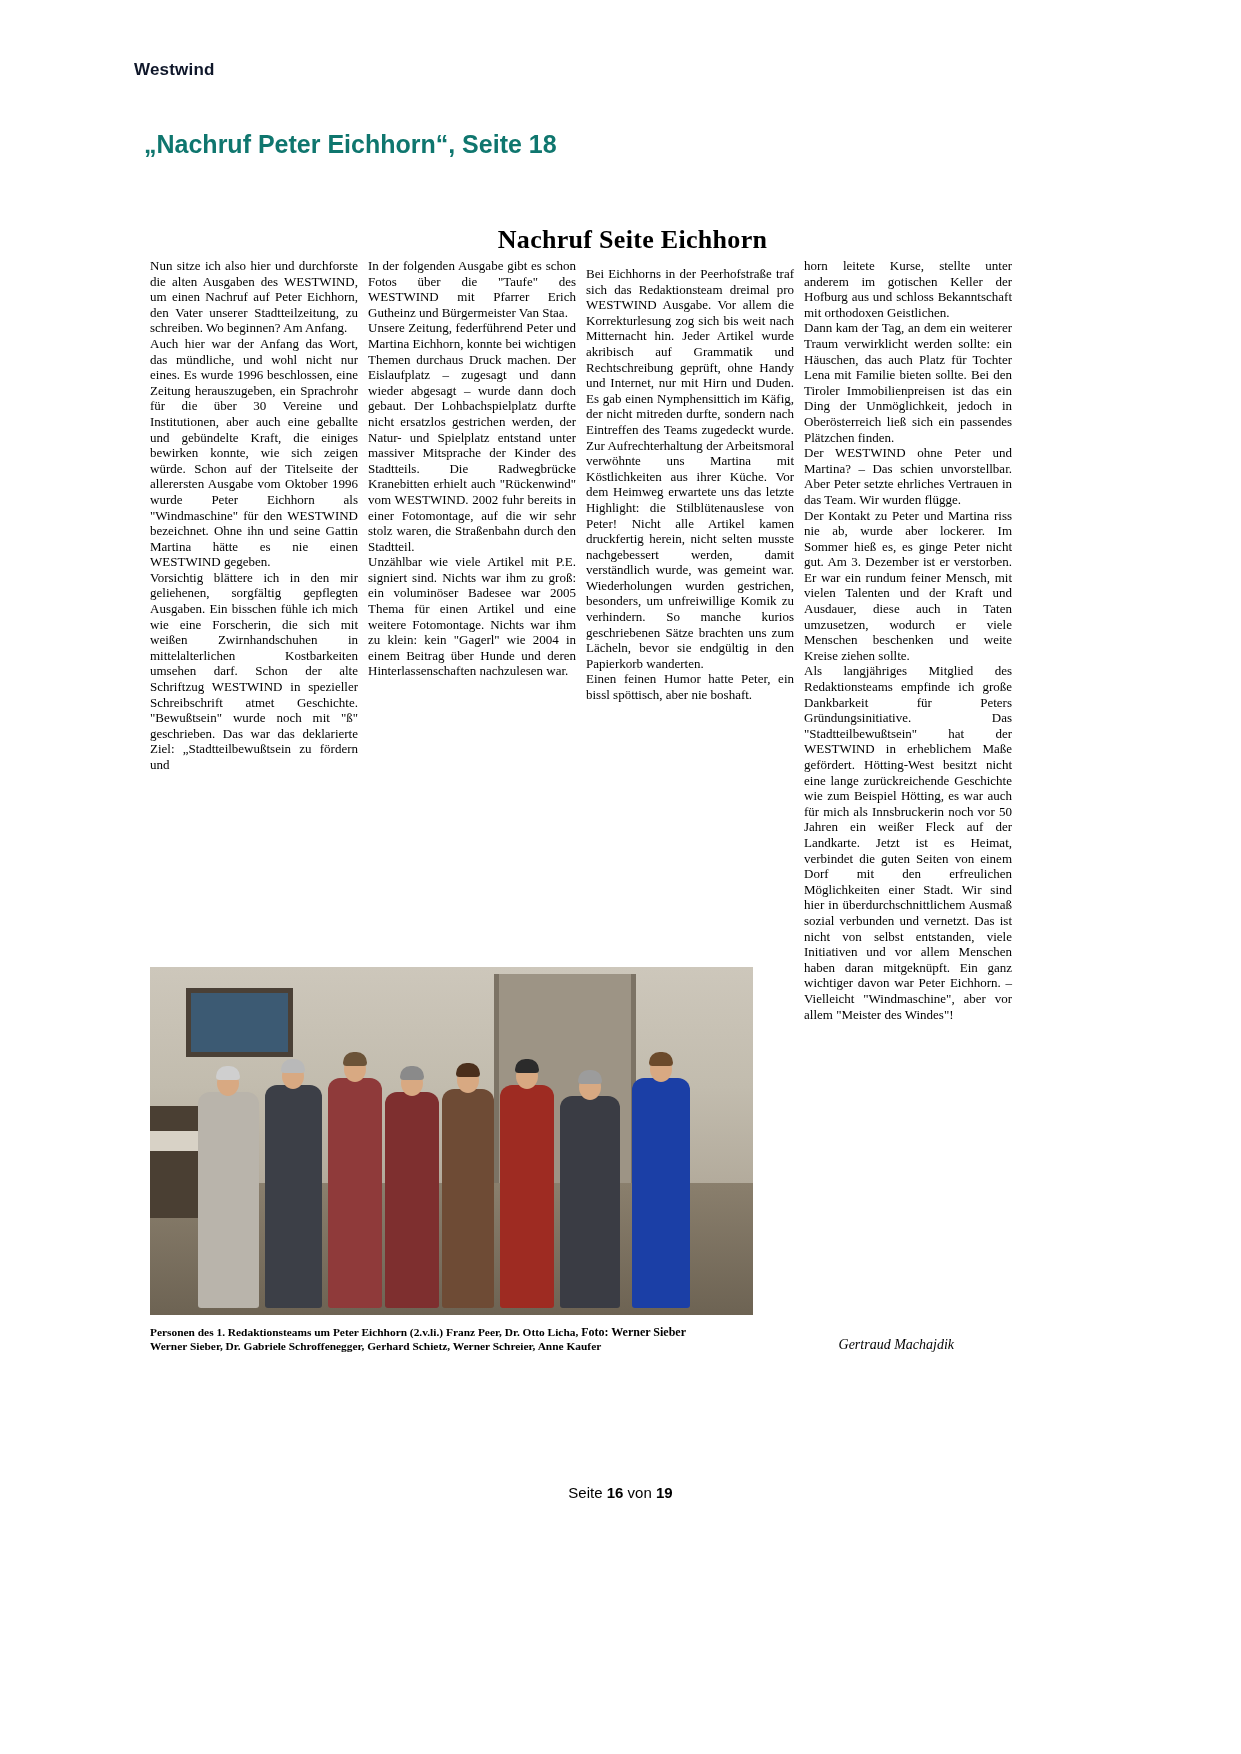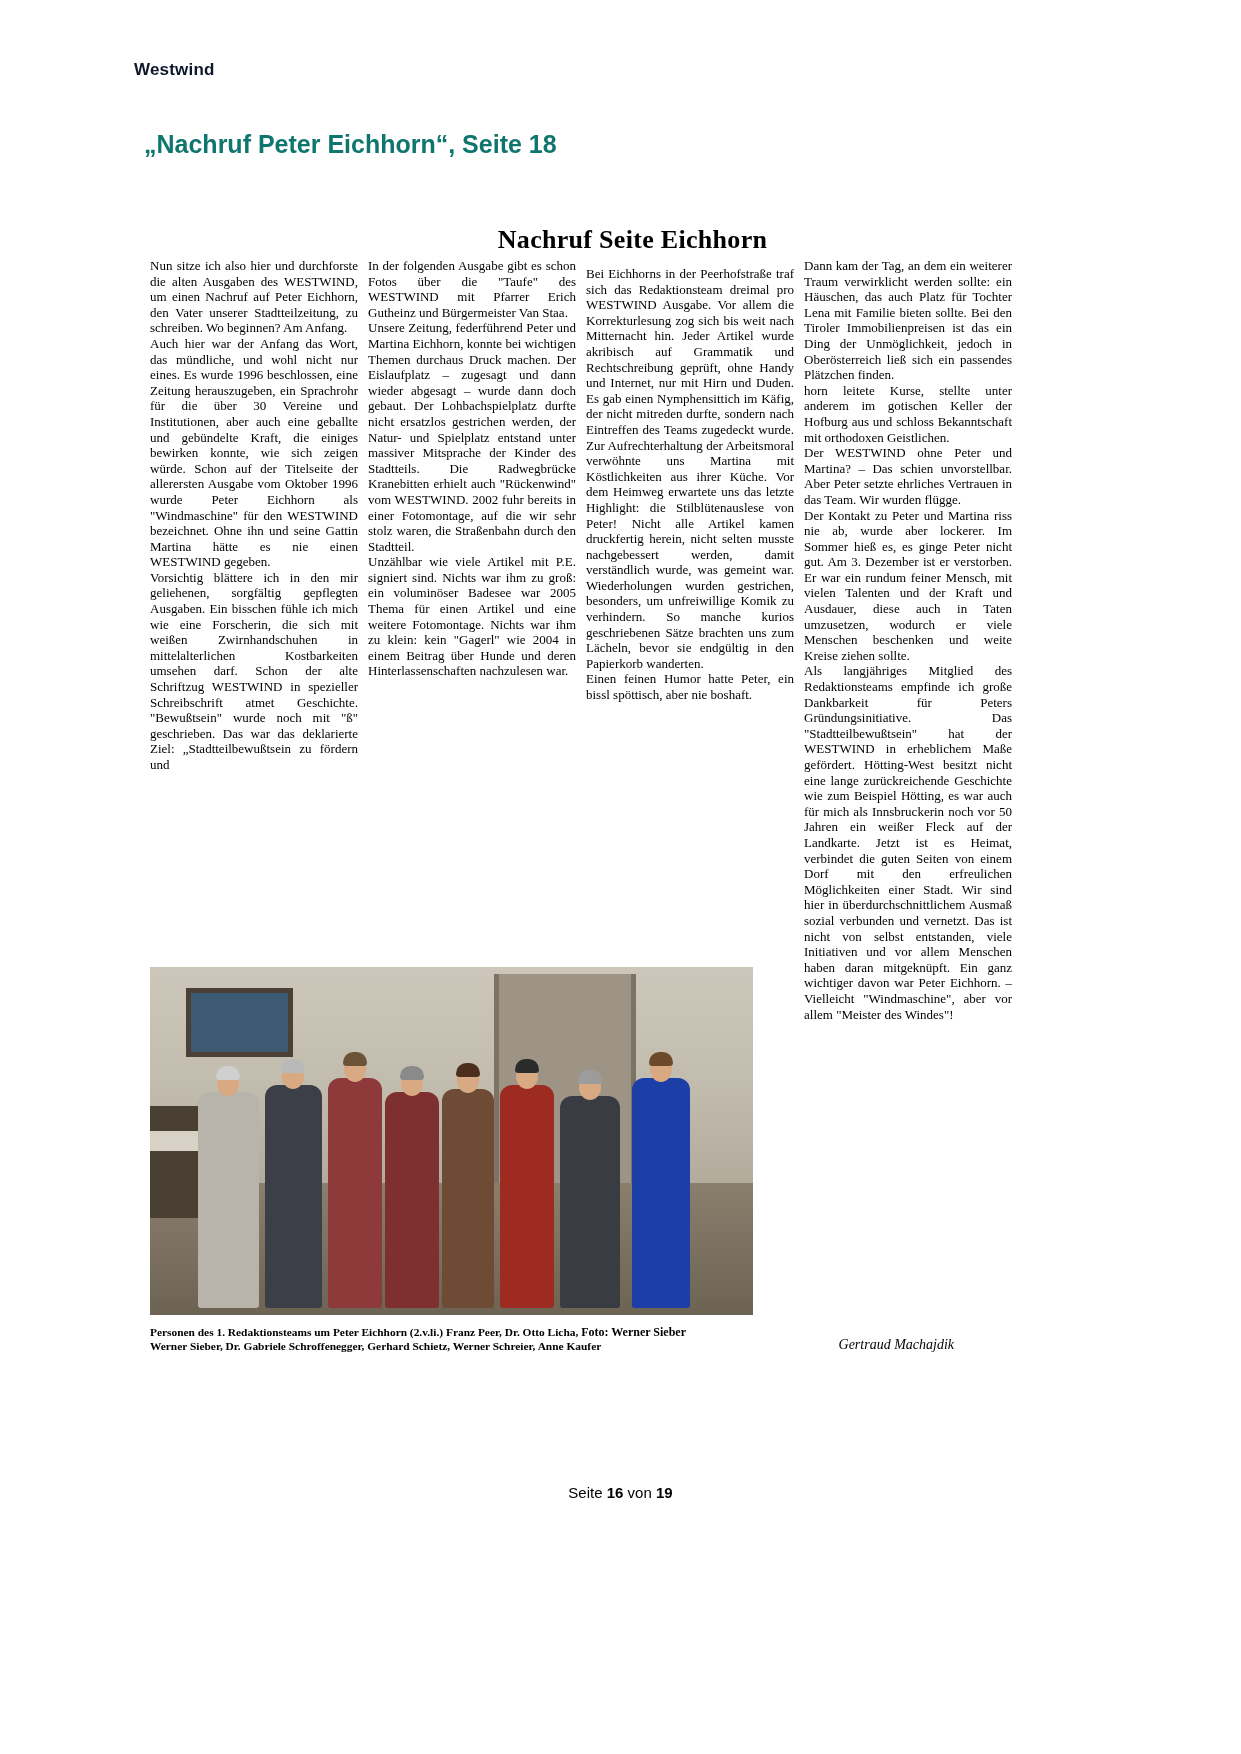--- a/index.html
+++ b/index.html
@@ -193,22 +193,22 @@
         </p>
     </div>
     <div class="col col-3">
       <p>
           <span style="display: block; text-align: justify;">Bei Eichhorns in der Peerhofstraße traf sich das Redaktionsteam dreimal pro WESTWIND Ausgabe. Vor allem die Korrekturlesung zog sich bis weit nach Mitternacht hin. Jeder Artikel wurde akribisch auf Grammatik und Rechtschreibung geprüft, ohne Handy und Internet, nur mit Hirn und Duden. Es gab einen Nymphensittich im Käfig, der nicht mitreden durfte, sondern nach Eintreffen des Teams zugedeckt wurde. Zur Aufrechterhaltung der Arbeitsmoral verwöhnte uns Martina mit Köstlichkeiten aus ihrer Küche. Vor dem Heimweg erwartete uns das letzte Highlight: die Stilblütenauslese von Peter! Nicht alle Artikel kamen druckfertig herein, nicht selten musste nachgebessert werden, damit verständlich wurde, was gemeint war. Wiederholungen wurden gestrichen, besonders, um unfreiwillige Komik zu verhindern. So manche kurios geschriebenen Sätze brachten uns zum Lächeln, bevor sie endgültig in den Papierkorb wanderten.</span>
           <span style="display: block; text-align: justify;">Einen feinen Humor hatte Peter, ein bissl spöttisch, aber nie boshaft.</span>
         </p>
     </div>
     <div class="col col-4 tall">
       <p>
+          <span style="display: block; text-align: justify;">horn leitete Kurse, stellte unter anderem im gotischen Keller der Hofburg aus und schloss Bekanntschaft mit orthodoxen Geistlichen.</span>
           <span style="display: block; text-align: justify;">Dann kam der Tag, an dem ein weiterer Traum verwirklicht werden sollte: ein Häuschen, das auch Platz für Tochter Lena mit Familie bieten sollte. Bei den Tiroler Immobilienpreisen ist das ein Ding der Unmöglichkeit, jedoch in Oberösterreich ließ sich ein passendes Plätzchen finden.</span>
-          <span style="display: block; text-align: justify;">horn leitete Kurse, stellte unter anderem im gotischen Keller der Hofburg aus und schloss Bekanntschaft mit orthodoxen Geistlichen.</span>
           <span style="display: block; text-align: justify;">Der WESTWIND ohne Peter und Martina? – Das schien unvorstellbar. Aber Peter setzte ehrliches Vertrauen in das Team. Wir wurden flügge.</span>
           <span style="display: block; text-align: justify;">Der Kontakt zu Peter und Martina riss nie ab, wurde aber lockerer. Im Sommer hieß es, es ginge Peter nicht gut. Am 3. Dezember ist er verstorben. Er war ein rundum feiner Mensch, mit vielen Talenten und der Kraft und Ausdauer, diese auch in Taten umzusetzen, wodurch er viele Menschen beschenken und weite Kreise ziehen sollte.</span>
           <span style="display: block; text-align: justify;">Als langjähriges Mitglied des Redaktionsteams empfinde ich große Dankbarkeit für Peters Gründungsinitiative. Das "Stadtteilbewußtsein" hat der WESTWIND in erheblichem Maße gefördert. Hötting-West besitzt nicht eine lange zurückreichende Geschichte wie zum Beispiel Hötting, es war auch für mich als Innsbruckerin noch vor 50 Jahren ein weißer Fleck auf der Landkarte. Jetzt ist es Heimat, verbindet die guten Seiten von einem Dorf mit den erfreulichen Möglichkeiten einer Stadt. Wir sind hier in überdurchschnittlichem Ausmaß sozial verbunden und vernetzt. Das ist nicht von selbst entstanden, viele Initiativen und vor allem Menschen haben daran mitgeknüpft. Ein ganz wichtiger davon war Peter Eichhorn. – Vielleicht "Windmaschine", aber vor allem "Meister des Windes"!</span>
         </p>
     </div>
   </div>
 
   <div class="photo-wrap">
     <div class="photo">
       <div class="wall"></div>

